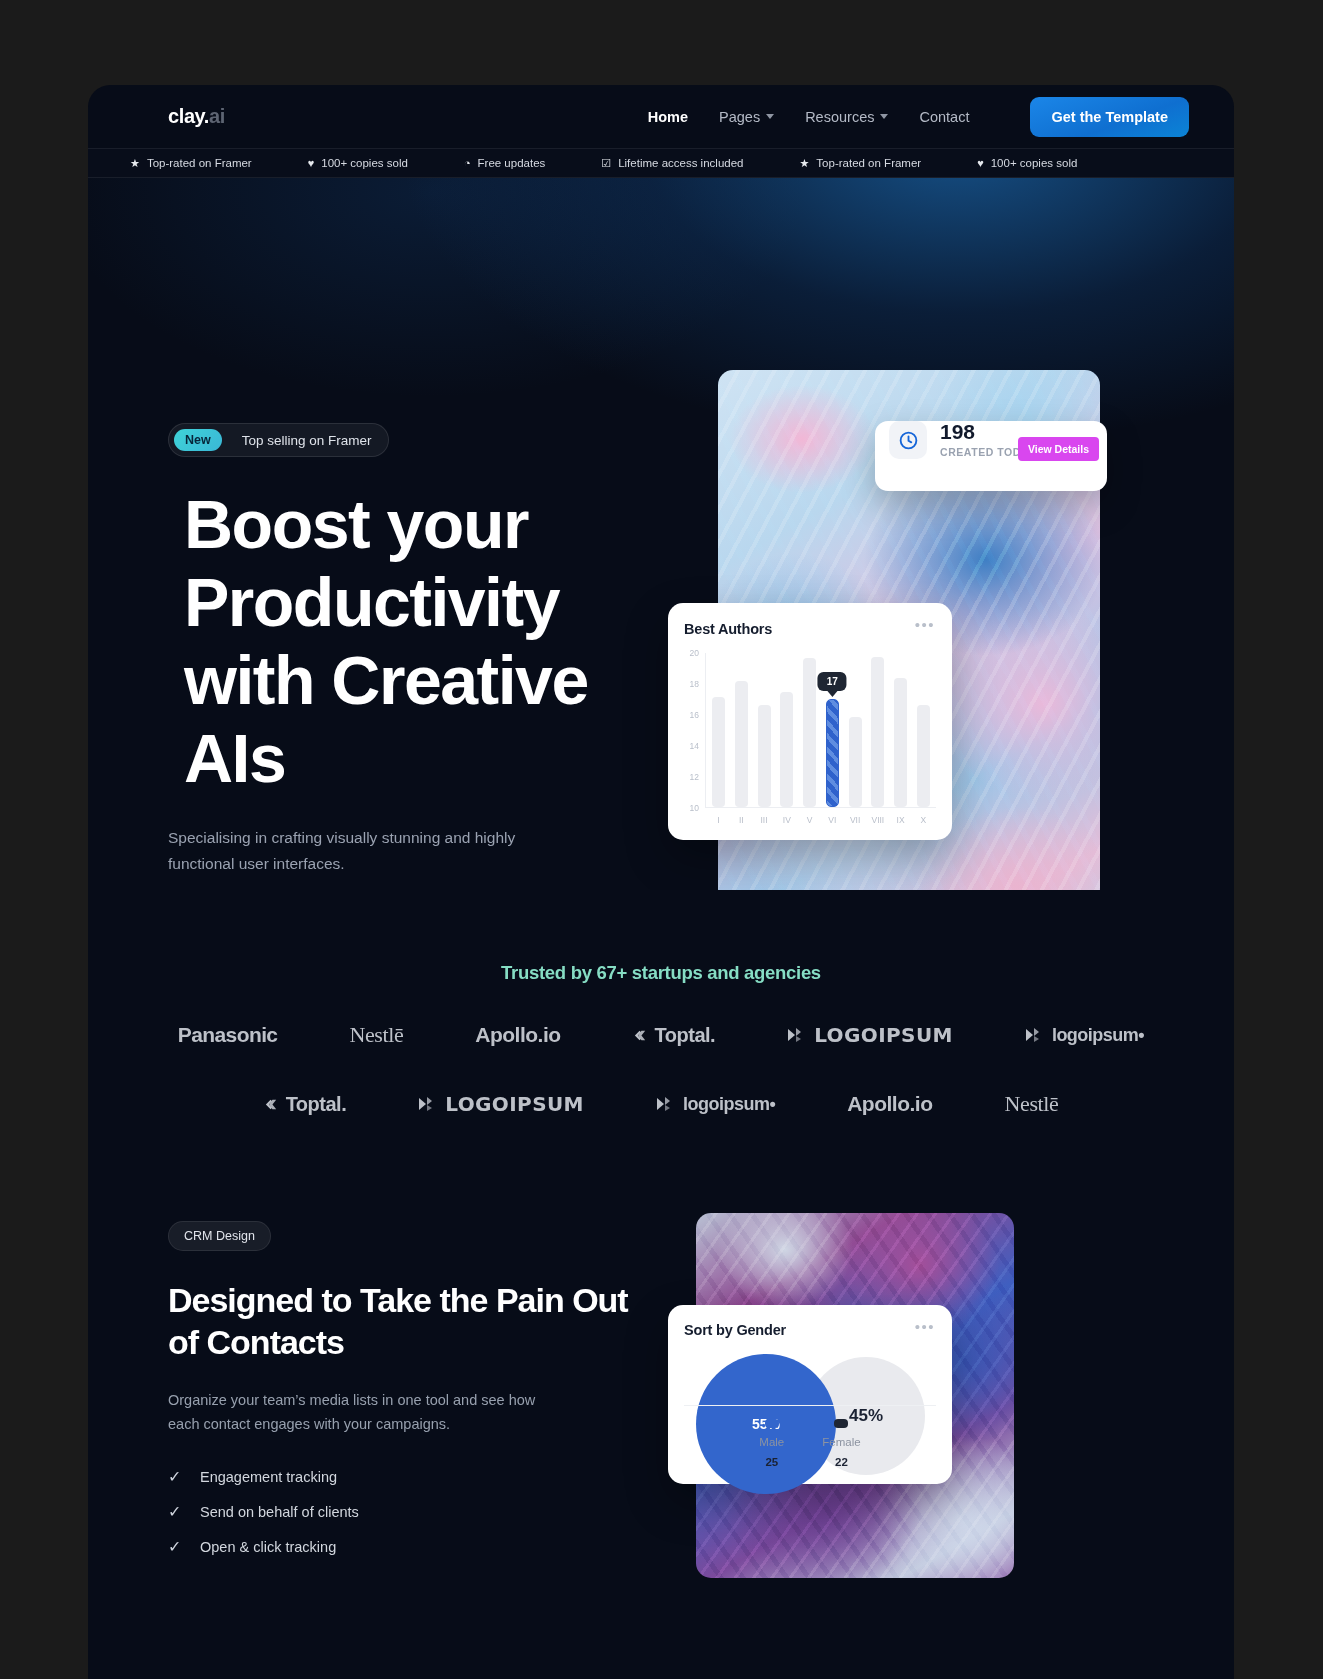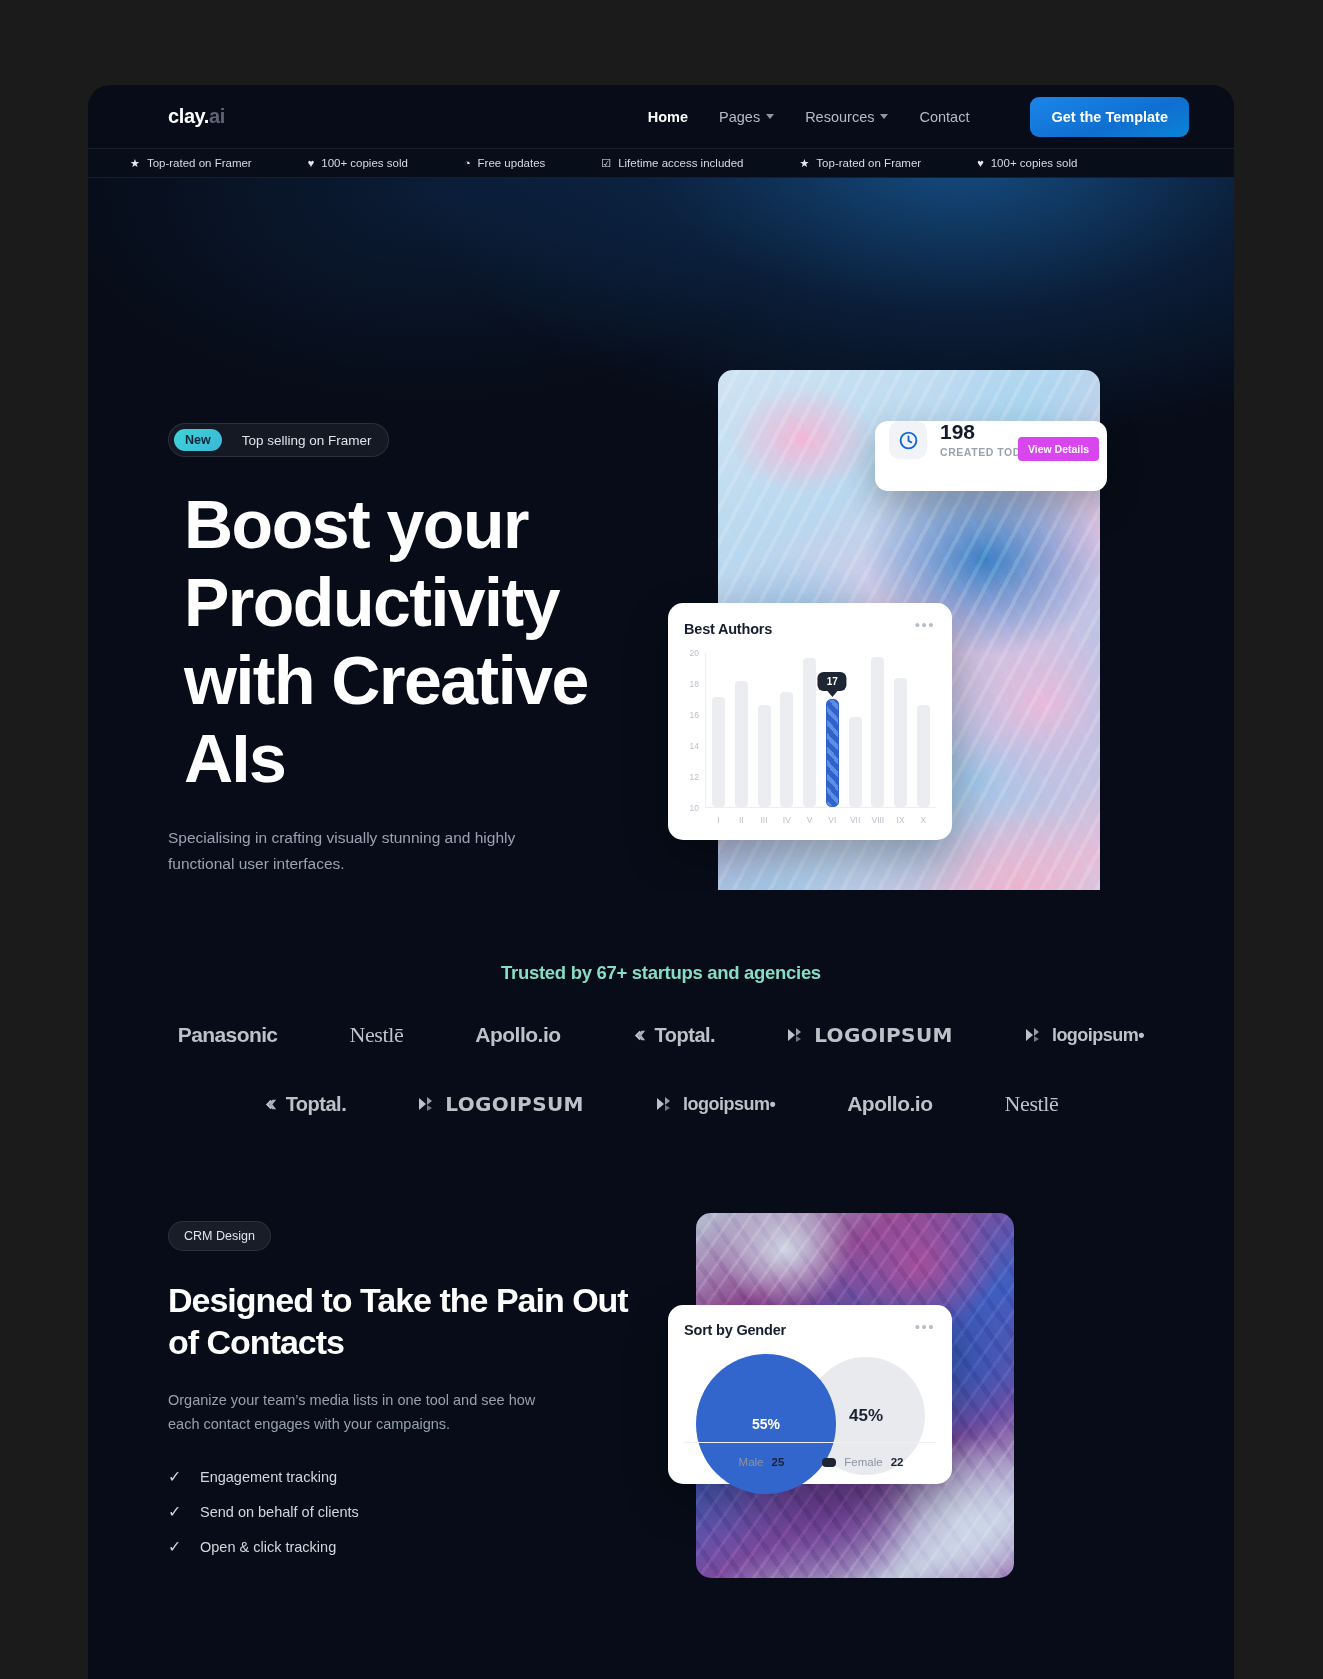--- a/index.html
+++ b/index.html
@@ -229,21 +229,21 @@
     padding:17px 16px 0 16px; z-index:7;
   }
   .pie-wrap { position:relative; height:140px; margin-top:14px; }
   .circ { position:absolute; border-radius:50%; display:flex; align-items:center; justify-content:center; font-weight:700; }
   .circ.gray { width:118px;height:118px; background:#e9eaee; color:#1b2233; font-size:17px; left:123px; top:5px; }
   .circ.blue { width:140px;height:140px; background:#3366cc; color:#fff; font-size:14px; left:12px; top:2px; }
   .legend {
     position:absolute; left:16px; right:16px; bottom:16px; border-top:1px solid #eef0f3;
     padding-top:13px; display:flex; justify-content:center; gap:38px;
   }
-  .leg { display:flex; align-items:center; gap:8px; font-size:11.5px; color:#8c93a1; }
+  .leg { display:flex; align-items:center; gap:8px; font-size:11.5px; color:#8c93a1;flex-direction:column; }
   .leg-sw { width:14px;height:9px;border-radius:4px; flex:none; }
   .leg-sw.m { background:#3366cc; }
   .leg-sw.f { background:#1f2633; }
   .leg b { color:#1b2233; font-weight:700; }
 </style>
 </head>
 <body>
 
 <div class="page">
 

